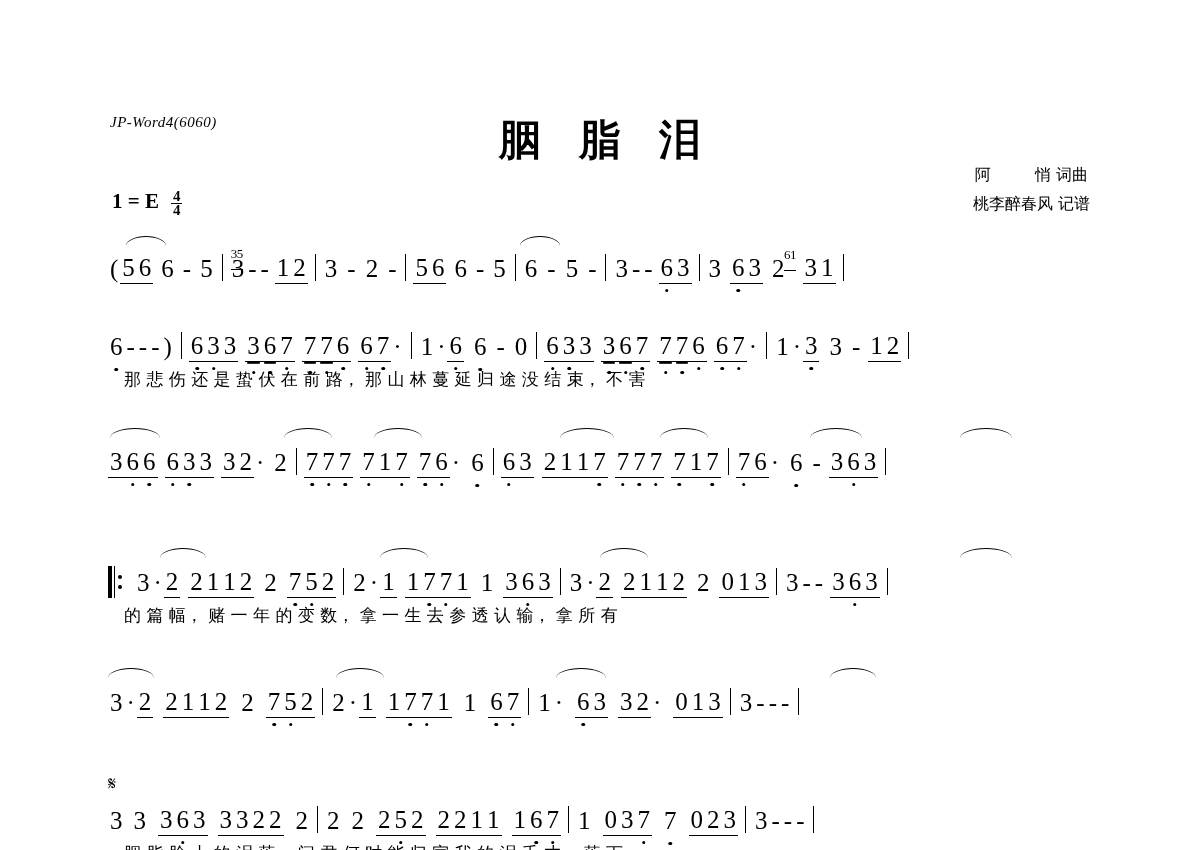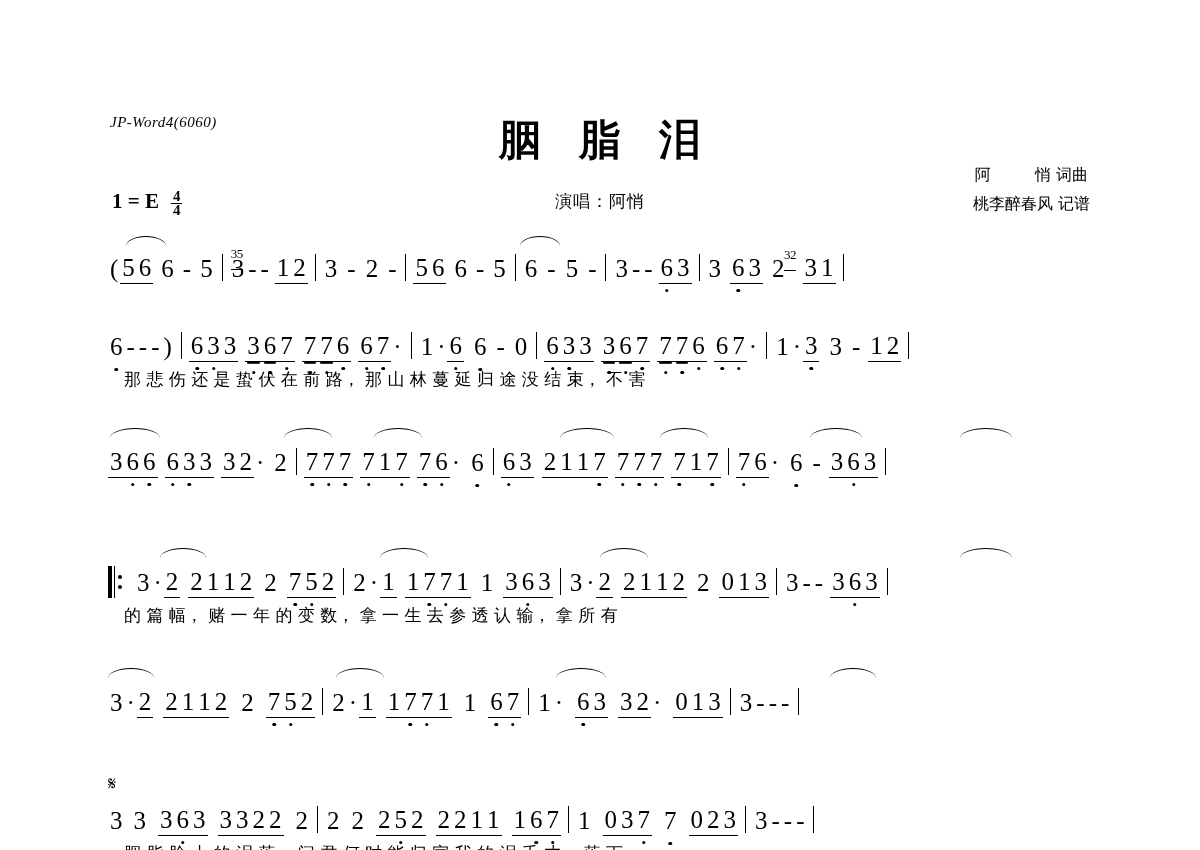--- a/index.html
+++ b/index.html
@@ -195,21 +195,20 @@
 </style>
 </head>
 <body>
 
 <div class="sheet">
 
   <div class="doc-code">JP-Word4(6060)</div>
 
   <div class="title">胭脂泪</div>
 
-  <div class="singer">演唱：阿悄</div>
 
   <div class="credits">
     <div>
       <span>阿</span>
       <span class="sp"></span>
       <span>悄 词曲</span>
     </div>
     <div>桃李醉春风 记谱</div>
   </div>
 
@@ -270,21 +269,21 @@
       <span class="n">-</span>
       <span class="gap" style="width:4px"></span>
       <span class="n u1 dot-under">6</span>
         <span class="n u1">3</span>
       <span class="bar"></span>
       <span class="n">3</span>
       <span class="gap" style="width:7px"></span>
       <span class="n u1 dot-under">6</span>
         <span class="n u1">3</span>
       <span class="gap" style="width:7px"></span>
-      <span class="n">2<span class="sup ul" style="top:-14px;left:14px">32</span></span>
+      <span class="n">2<span class="sup ul" style="top:-14px;left:14px">61</span></span>
       <span class="gap" style="width:16px"></span>
       <span class="n u1">3</span>
         <span class="n u1">1</span>
       <span class="bar"></span>
     </div>
     <div class="slur" style="left:126px; top:-2px; width:40px;"></div>
     <div class="slur" style="left:520px; top:-2px; width:40px;"></div>
   </div>
 
   <div class="system" style="top:316px">

